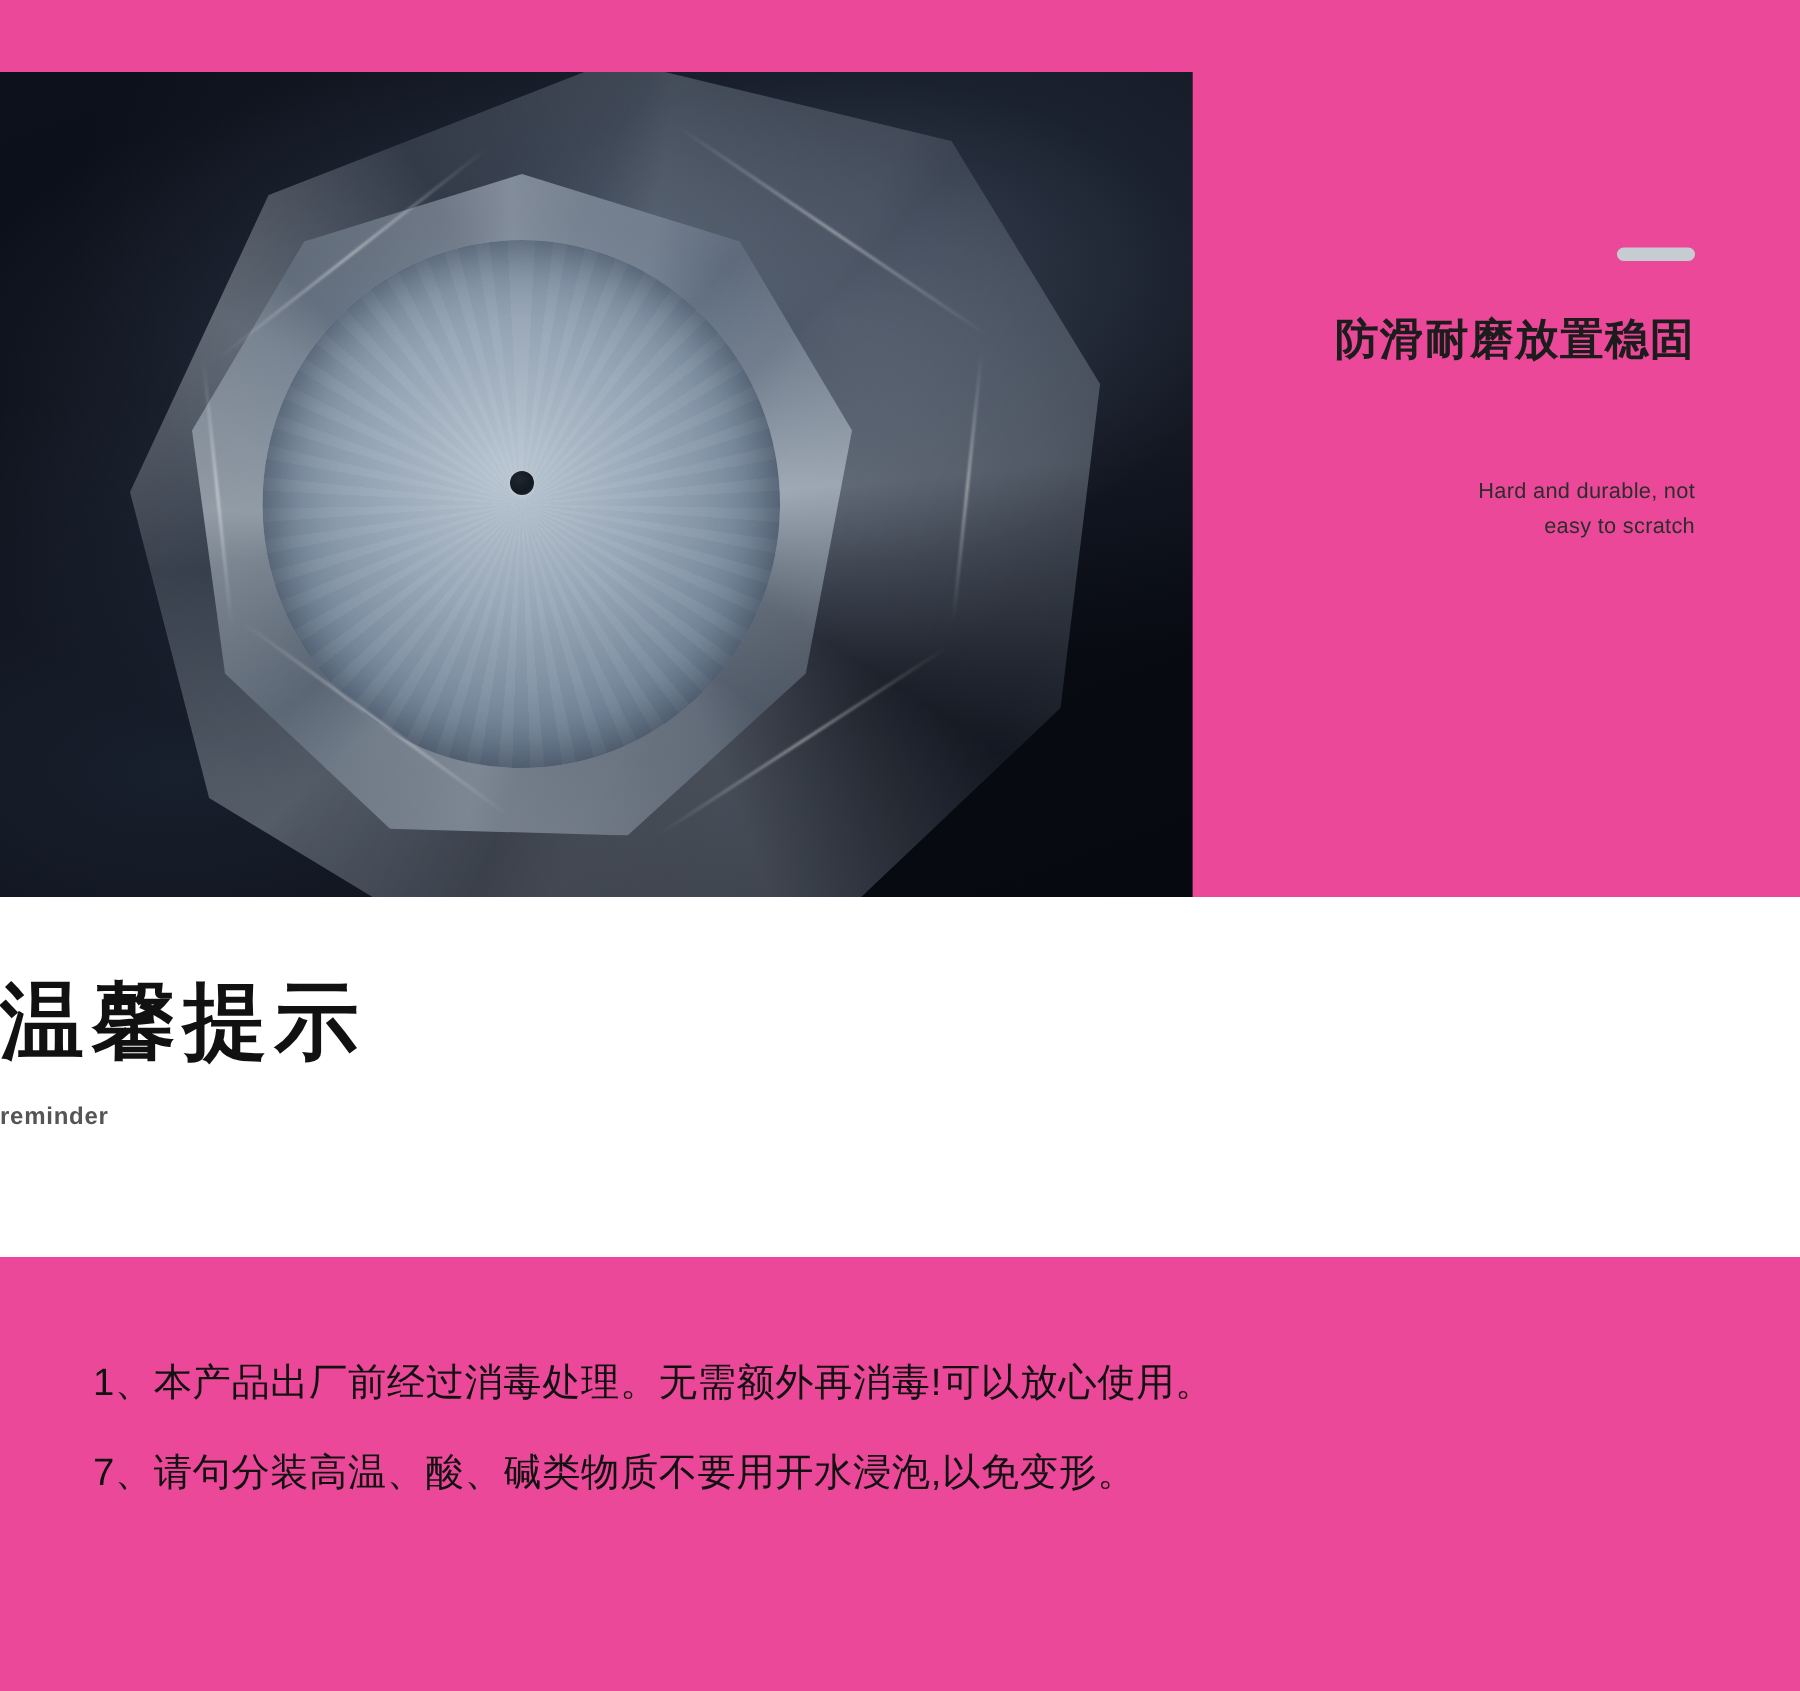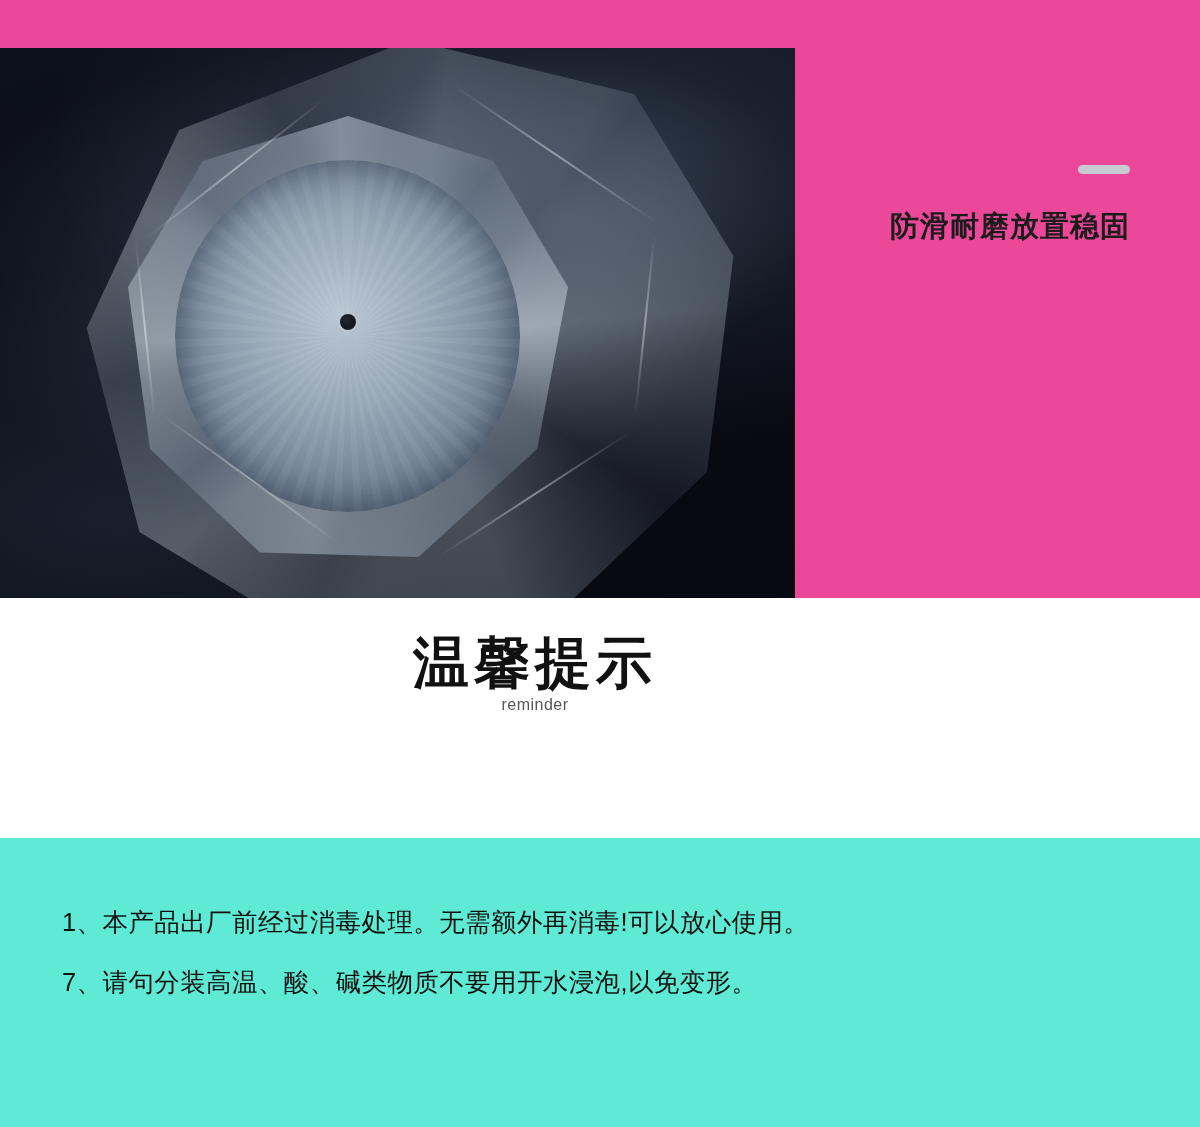--- a/index.html
+++ b/index.html
@@ -170,46 +170,46 @@
     font-size: 14.5px;
     color: #2d2d2d;
     line-height: 1.55;
     letter-spacing: 0.2px;
   }
 
   
   .reminder-block {
     position: absolute;
     left: 0;
-    top: 632px;
+    top: 650px;
     width: 1070px;
-    text-align: center;
   }
   .reminder-title {
     font-size: 56px;
     font-weight: bold;
     color: #111111;
     letter-spacing: 5px;
     line-height: 1.1;
   }
   .reminder-sub {
-    margin-top: 2px;
+    margin-top: 24px;
     font-size: 16px;
     color: #555555;
     letter-spacing: 0.5px;
+    font-weight: bold;
   }
 
   
   .notes-panel {
     position: absolute;
     left: 0;
     top: 838px;
     width: 1200px;
     height: 289px;
-    background: #5eead4;
+    background: #ec4899;
   }
   .notes-list {
     position: absolute;
     left: 62px;
     top: 72px;
     right: 40px;
   }
   .note-item {
     font-size: 25.5px;
     color: #111111;
@@ -236,20 +236,24 @@
     <div class="facet" style="left:430px; top:105px; width:250px; transform:rotate(34deg);"></div>
     <div class="facet" style="left:140px; top:430px; width:220px; transform:rotate(36deg);"></div>
     <div class="facet" style="left:420px; top:445px; width:230px; transform:rotate(-33deg);"></div>
     <div class="facet" style="left:55px; top:280px; width:180px; transform:rotate(84deg);"></div>
     <div class="facet" style="left:555px; top:275px; width:180px; transform:rotate(-84deg);"></div>
   </div>
 
   <div class="hero-caption">
     <div class="caption-bar"></div>
     <div class="caption-title">防滑耐磨放置稳固</div>
+    <div class="caption-sub">
+      <div>Hard and durable, not</div>
+      <div>easy to scratch</div>
+    </div>
   </div>
 </div>
 
 <div class="reminder-block">
   <div class="reminder-title">温馨提示</div>
   <div class="reminder-sub">reminder</div>
 </div>
 
 <div class="notes-panel">
   <div class="notes-list">

